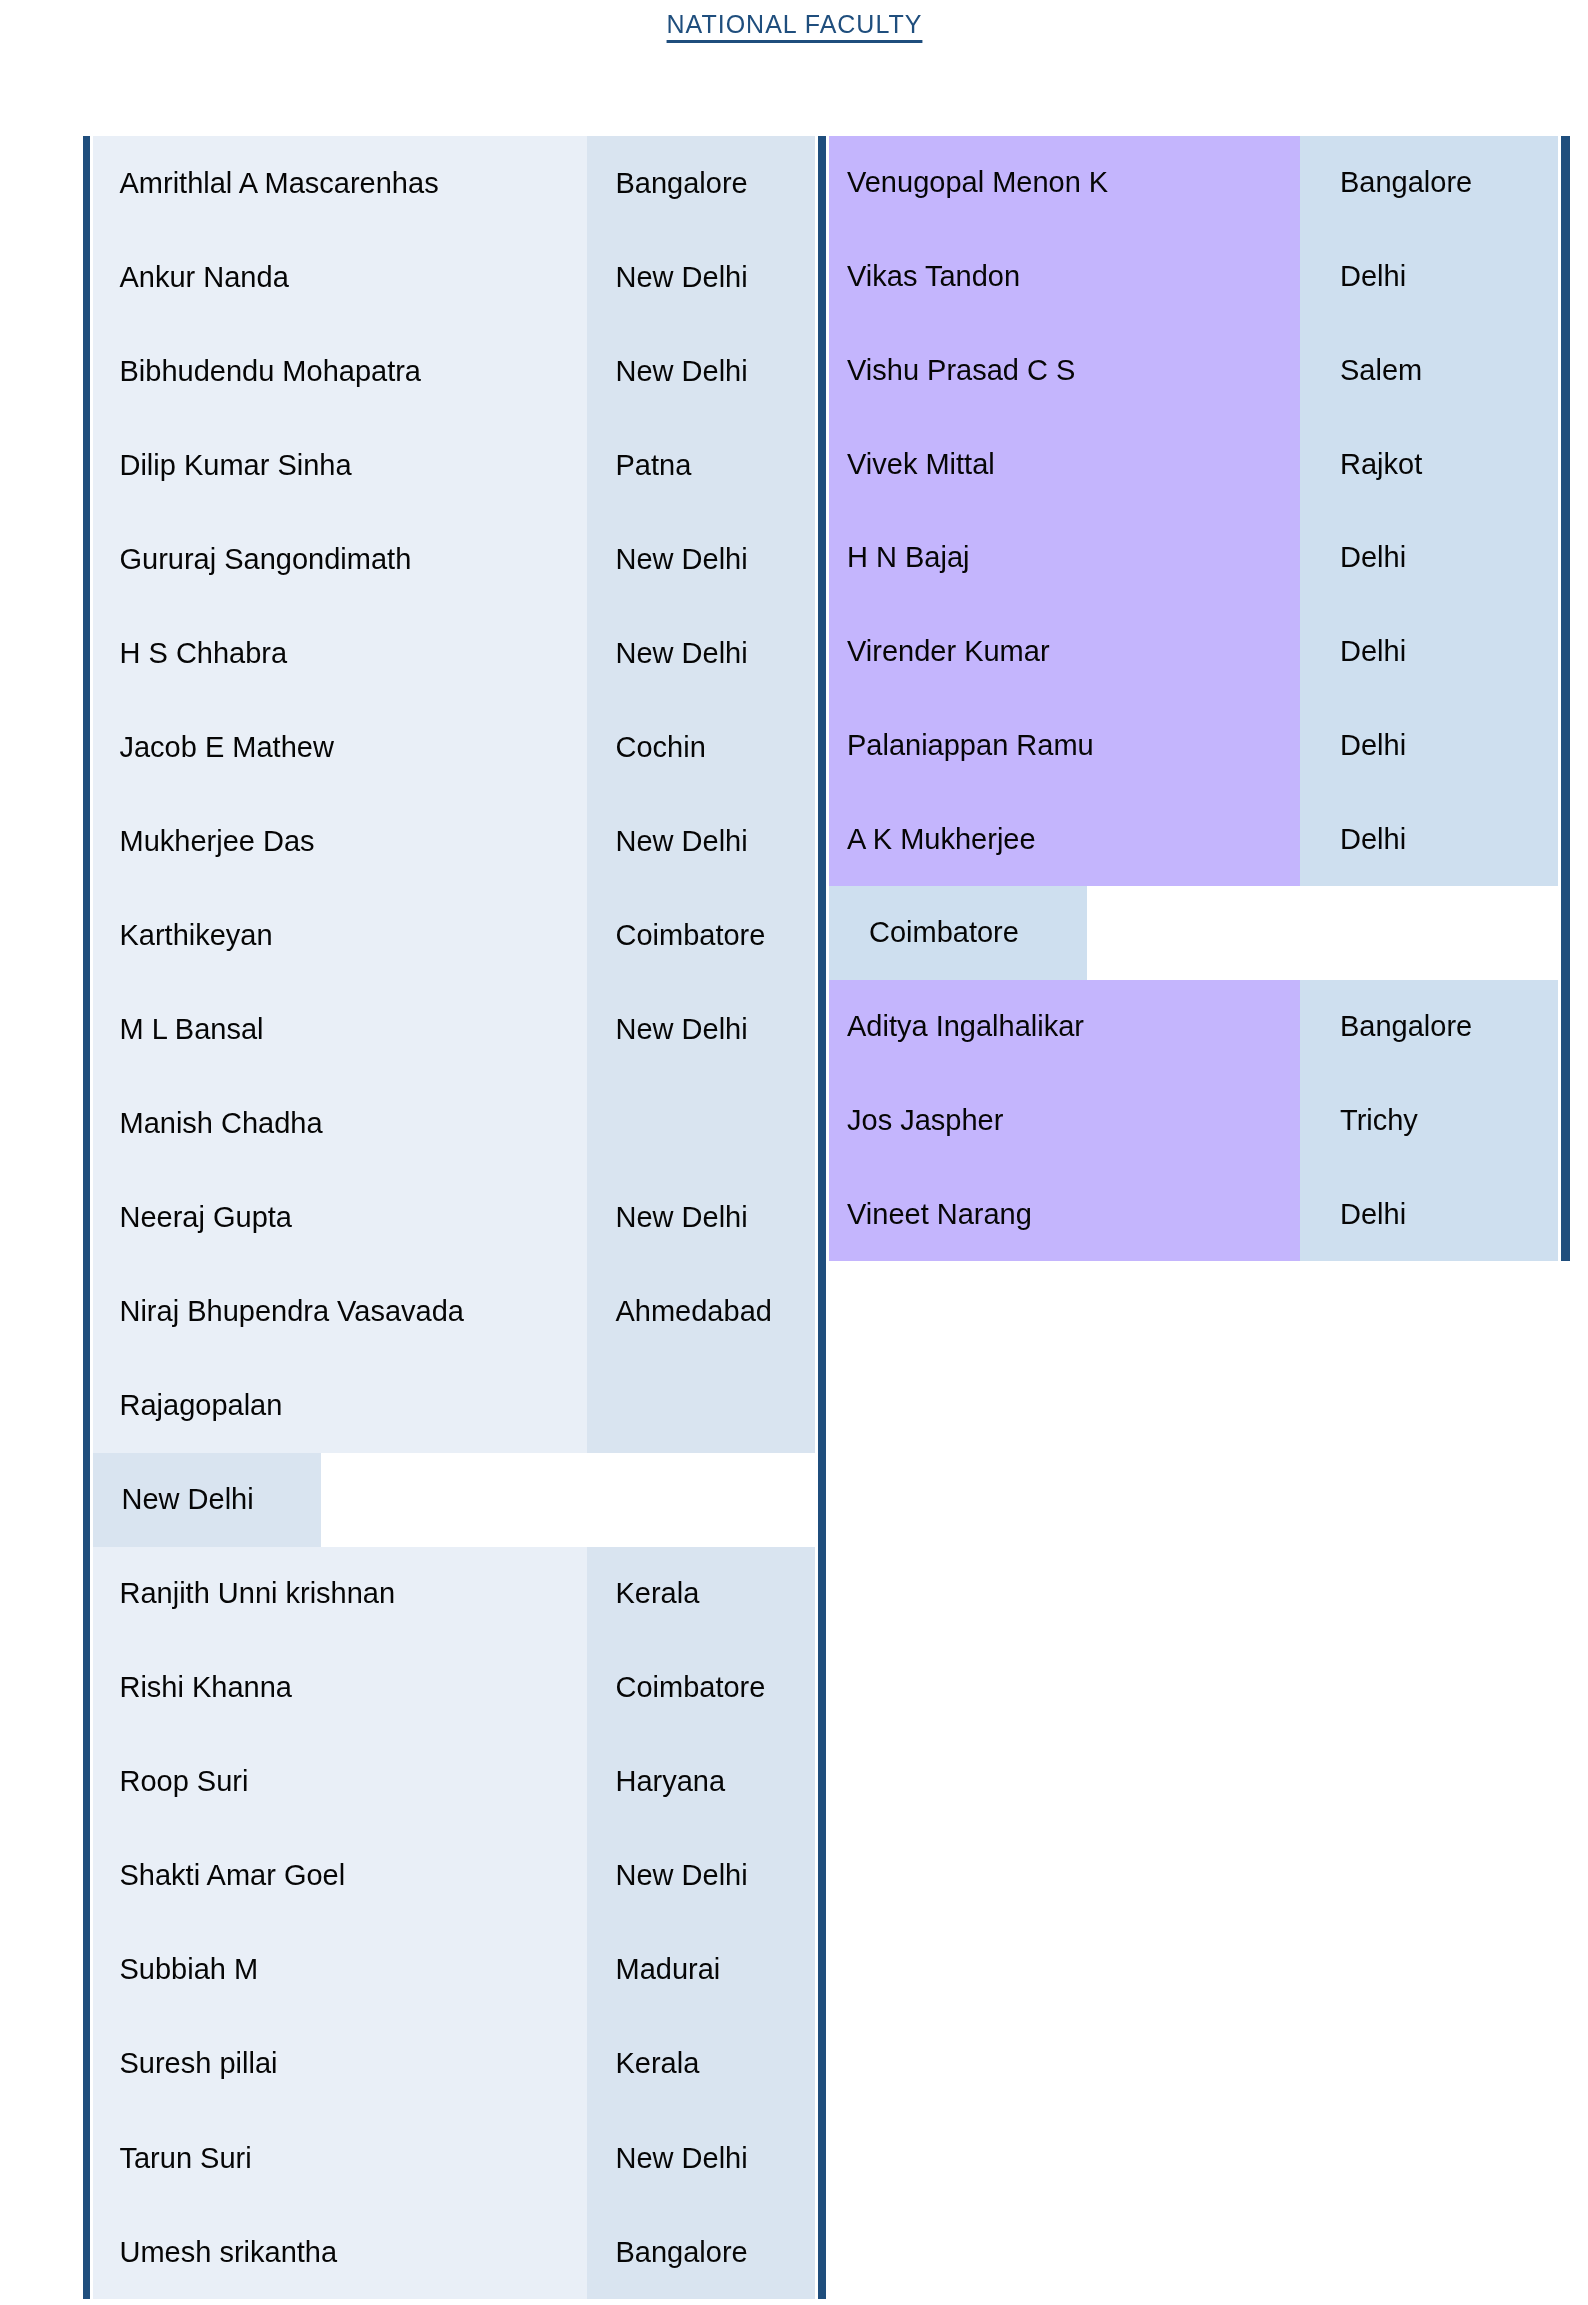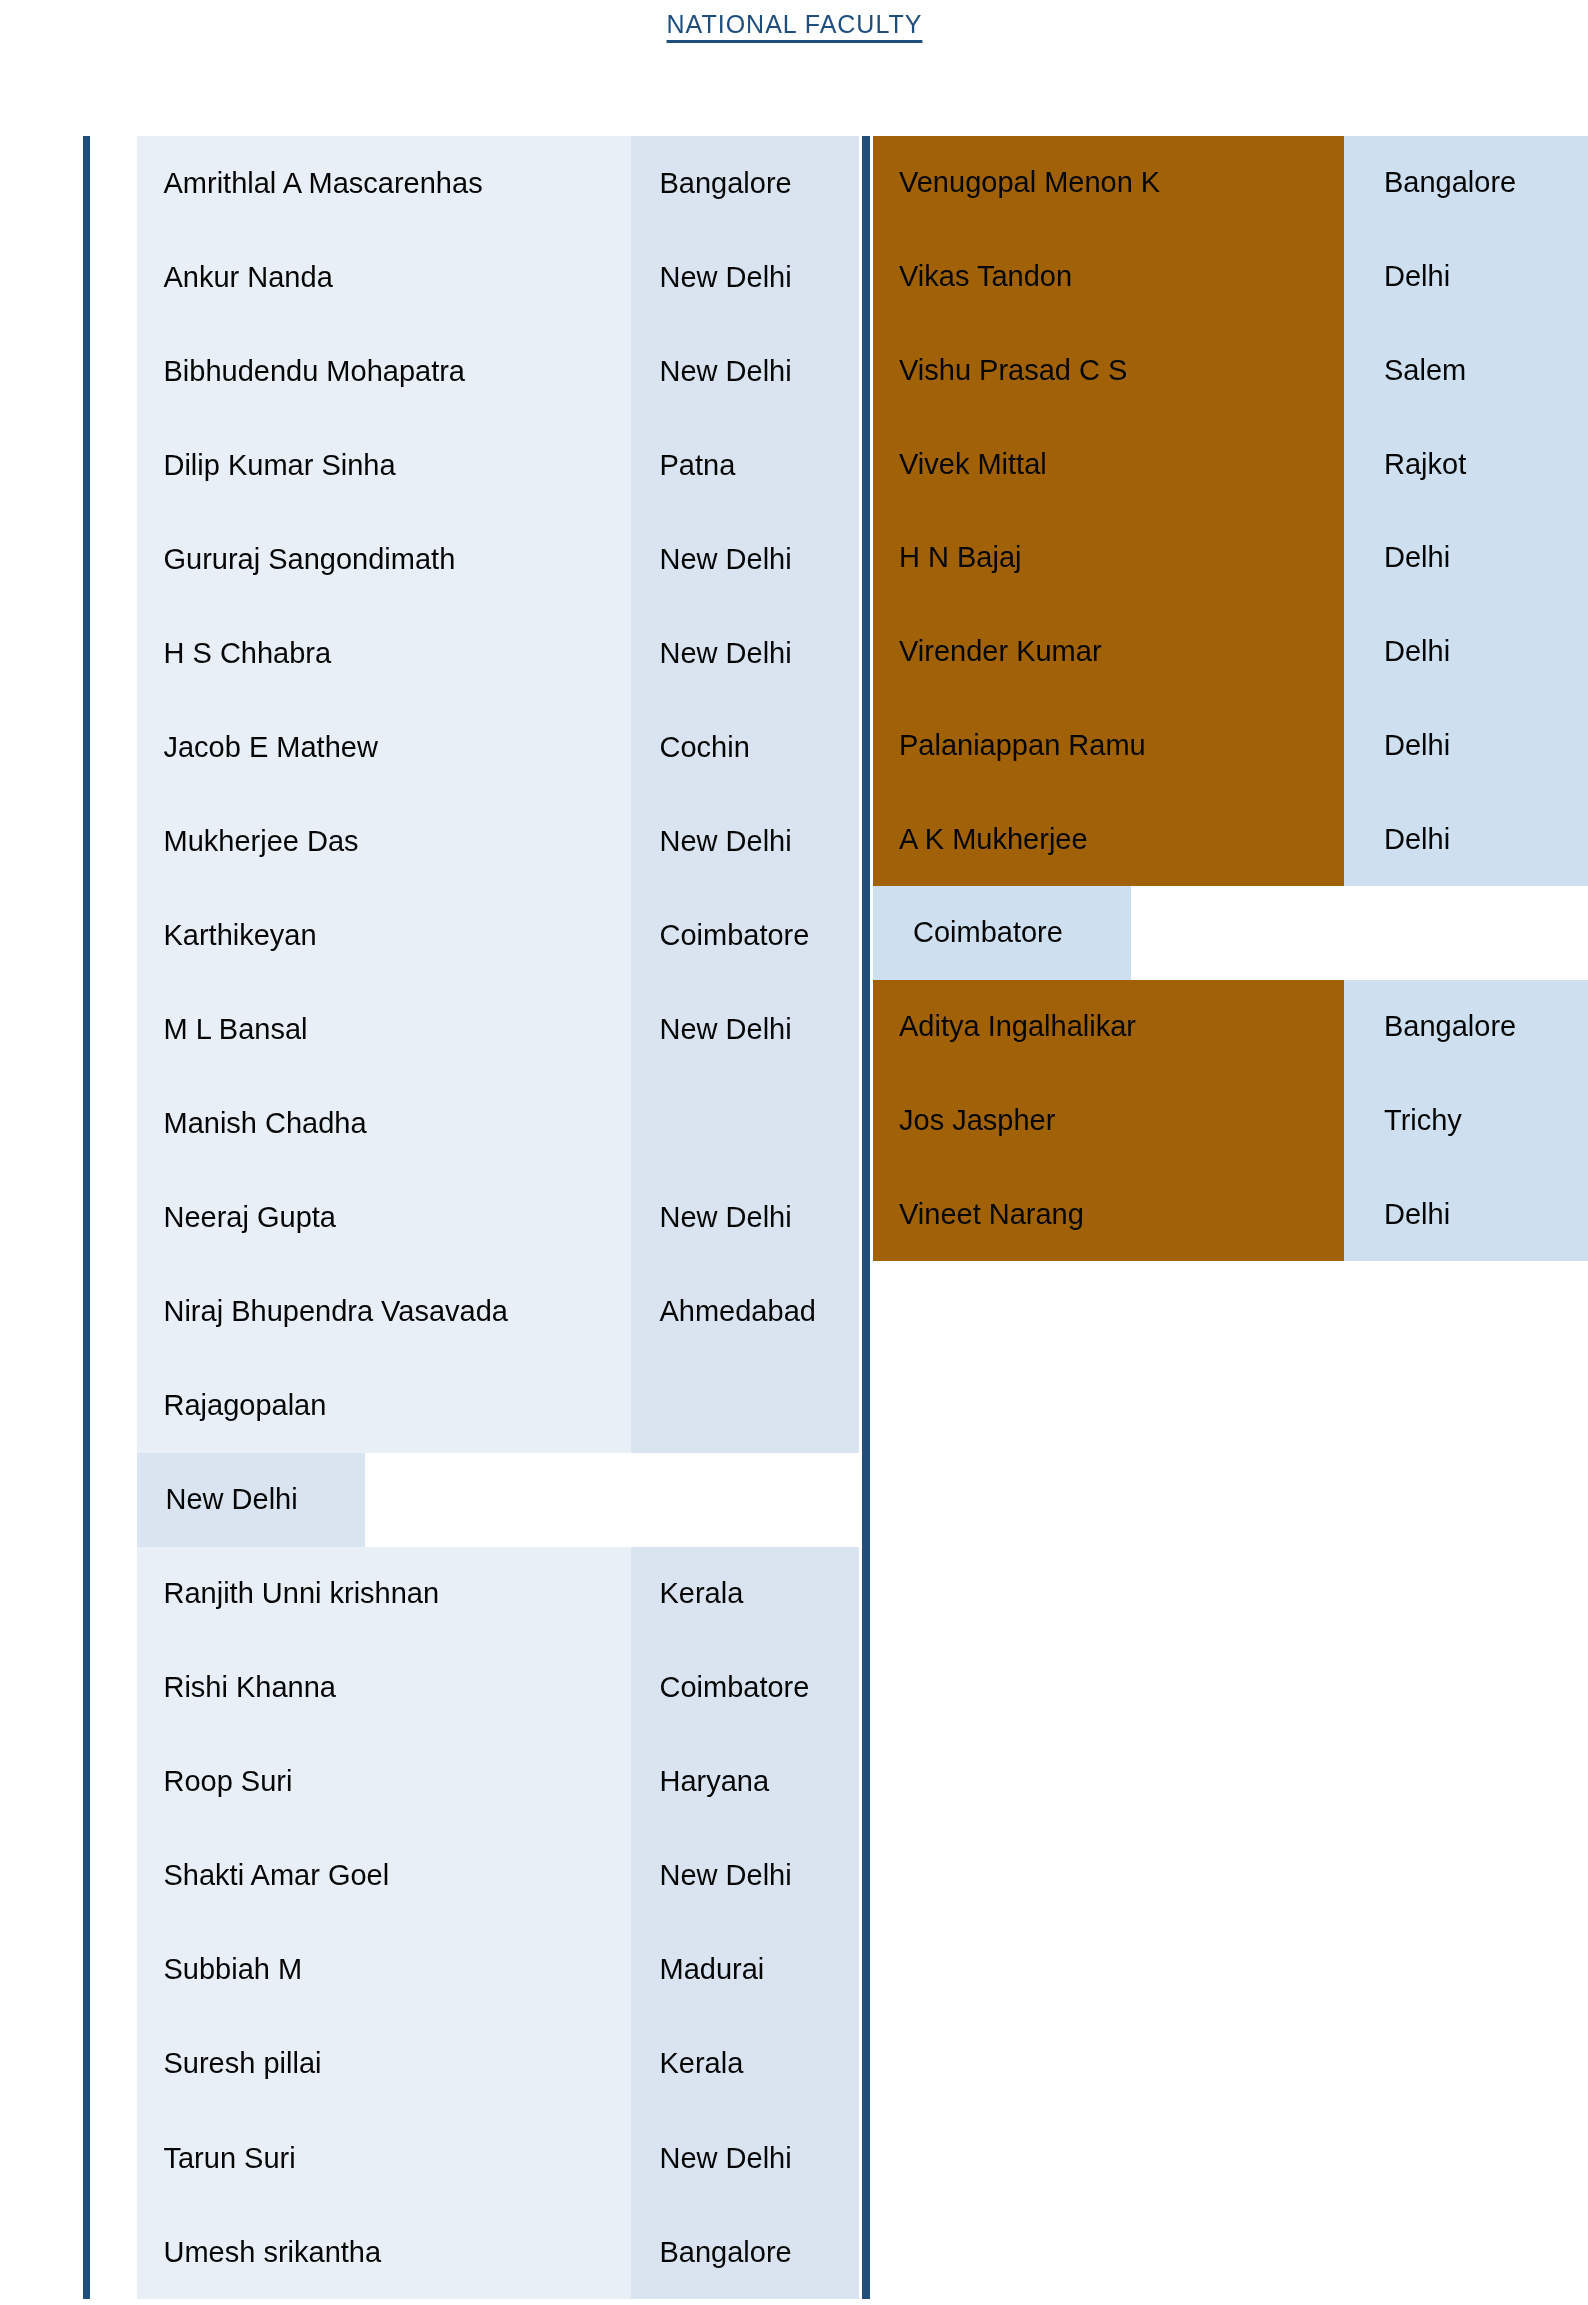--- a/index.html
+++ b/index.html
@@ -39,40 +39,39 @@
     background: #1f4e7d;
     flex: 0 0 auto;
   }
   .group-left  .bar-left   { width: 6.7px; margin-right: 3.8px; }
   .group-left  .bar-right  { width: 7.7px; margin-left: 2.9px; }
   .group-right .bar-right  { width: 8.6px; margin-left: 2.9px; }
   .rows {
     display: flex;
     flex-direction: column;
     flex: 1 1 auto;
-    margin-left: 44px;
   }
   .faculty-row {
     flex: 1 1 0;
     display: flex;
     flex-direction: row;
     align-items: stretch;
   }
   .cell {
     display: flex;
     align-items: center;
     box-sizing: border-box;
     font-size: 29px;
     color: #060606;
     white-space: nowrap;
     overflow: hidden;
   }
   .group-left .cell-name  { width: 494px; background: #e9eff7; padding-left: 26px; }
   .group-left .cell-city  { width: 228px; background: #d9e4f0; padding-left: 28px; }
-  .group-right .cell-name { width: 471px; background: #a16207; padding-left: 26px; }
+  .group-right .cell-name { width: 471px; background: #c4b5fd; padding-left: 18px; }
   .group-right .cell-city { width: 258px; background: #cedfef; padding-left: 40px; }
 </style>
 </head>
 <body>
 
 <div class="page">
 
   <div class="doc-title">
     <span class="underlined">NATIONAL FACULTY</span>
   </div>

